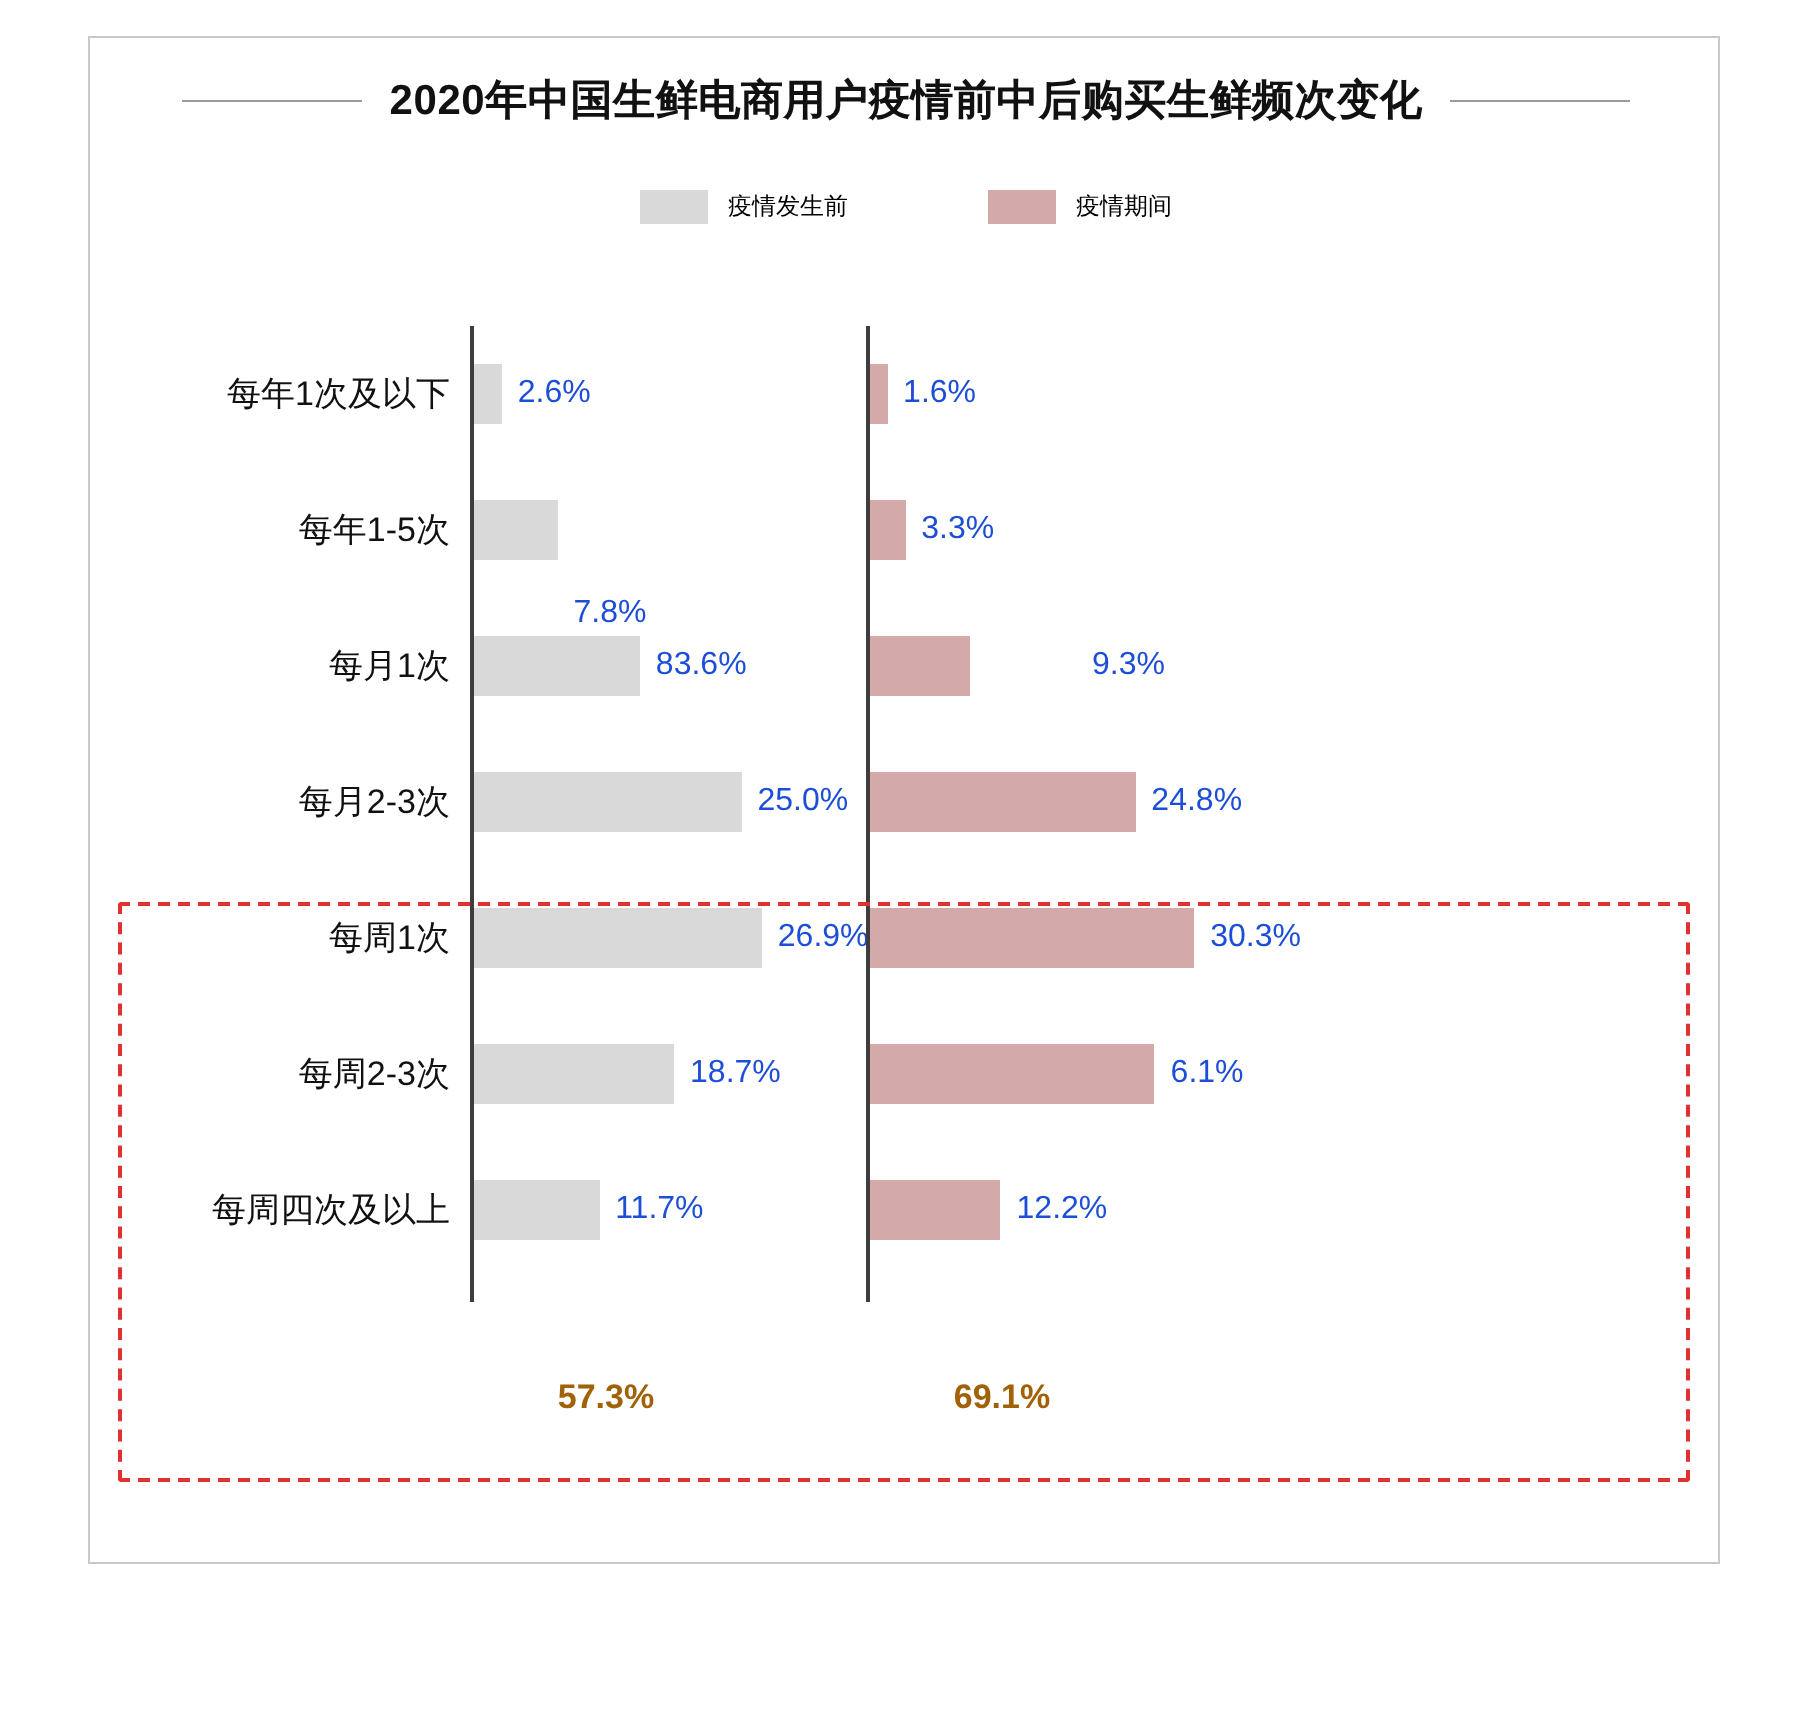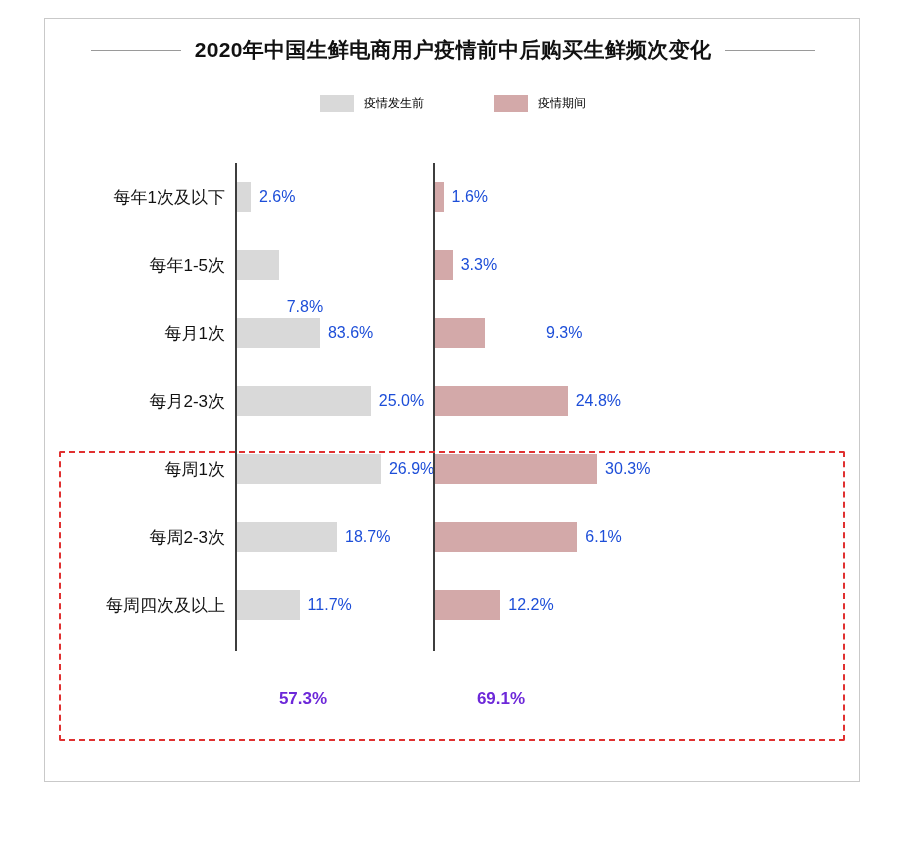--- a/index.html
+++ b/index.html
@@ -125,21 +125,21 @@
     position: absolute;
     font-size: 16px;
     color: #1d4ed8;
     white-space: nowrap;
     transform: translateY(-50%);
   }
   .sum-label {
     position: absolute;
     font-size: 17px;
     font-weight: 700;
-    color: #6d28d9;
+    color: #a16207;
     white-space: nowrap;
     transform: translateX(-50%);
   }
   .highlight-box {
     position: absolute;
     border: 2px dashed #e03030;
     box-sizing: border-box;
     left: 14px;
     top: 432px;
     width: 786px;

